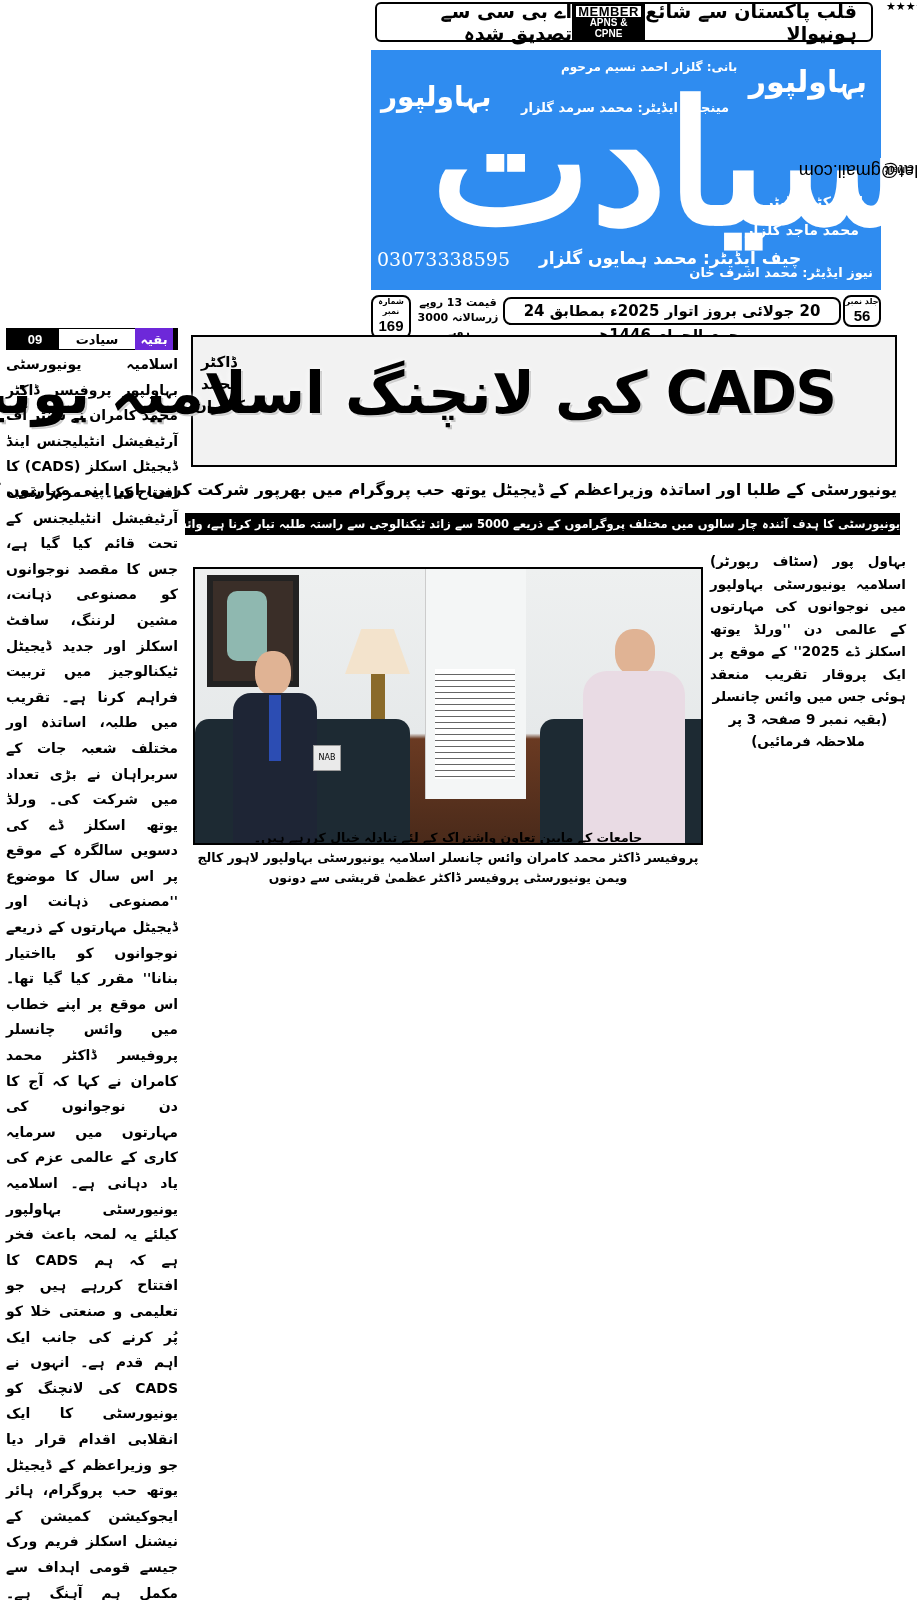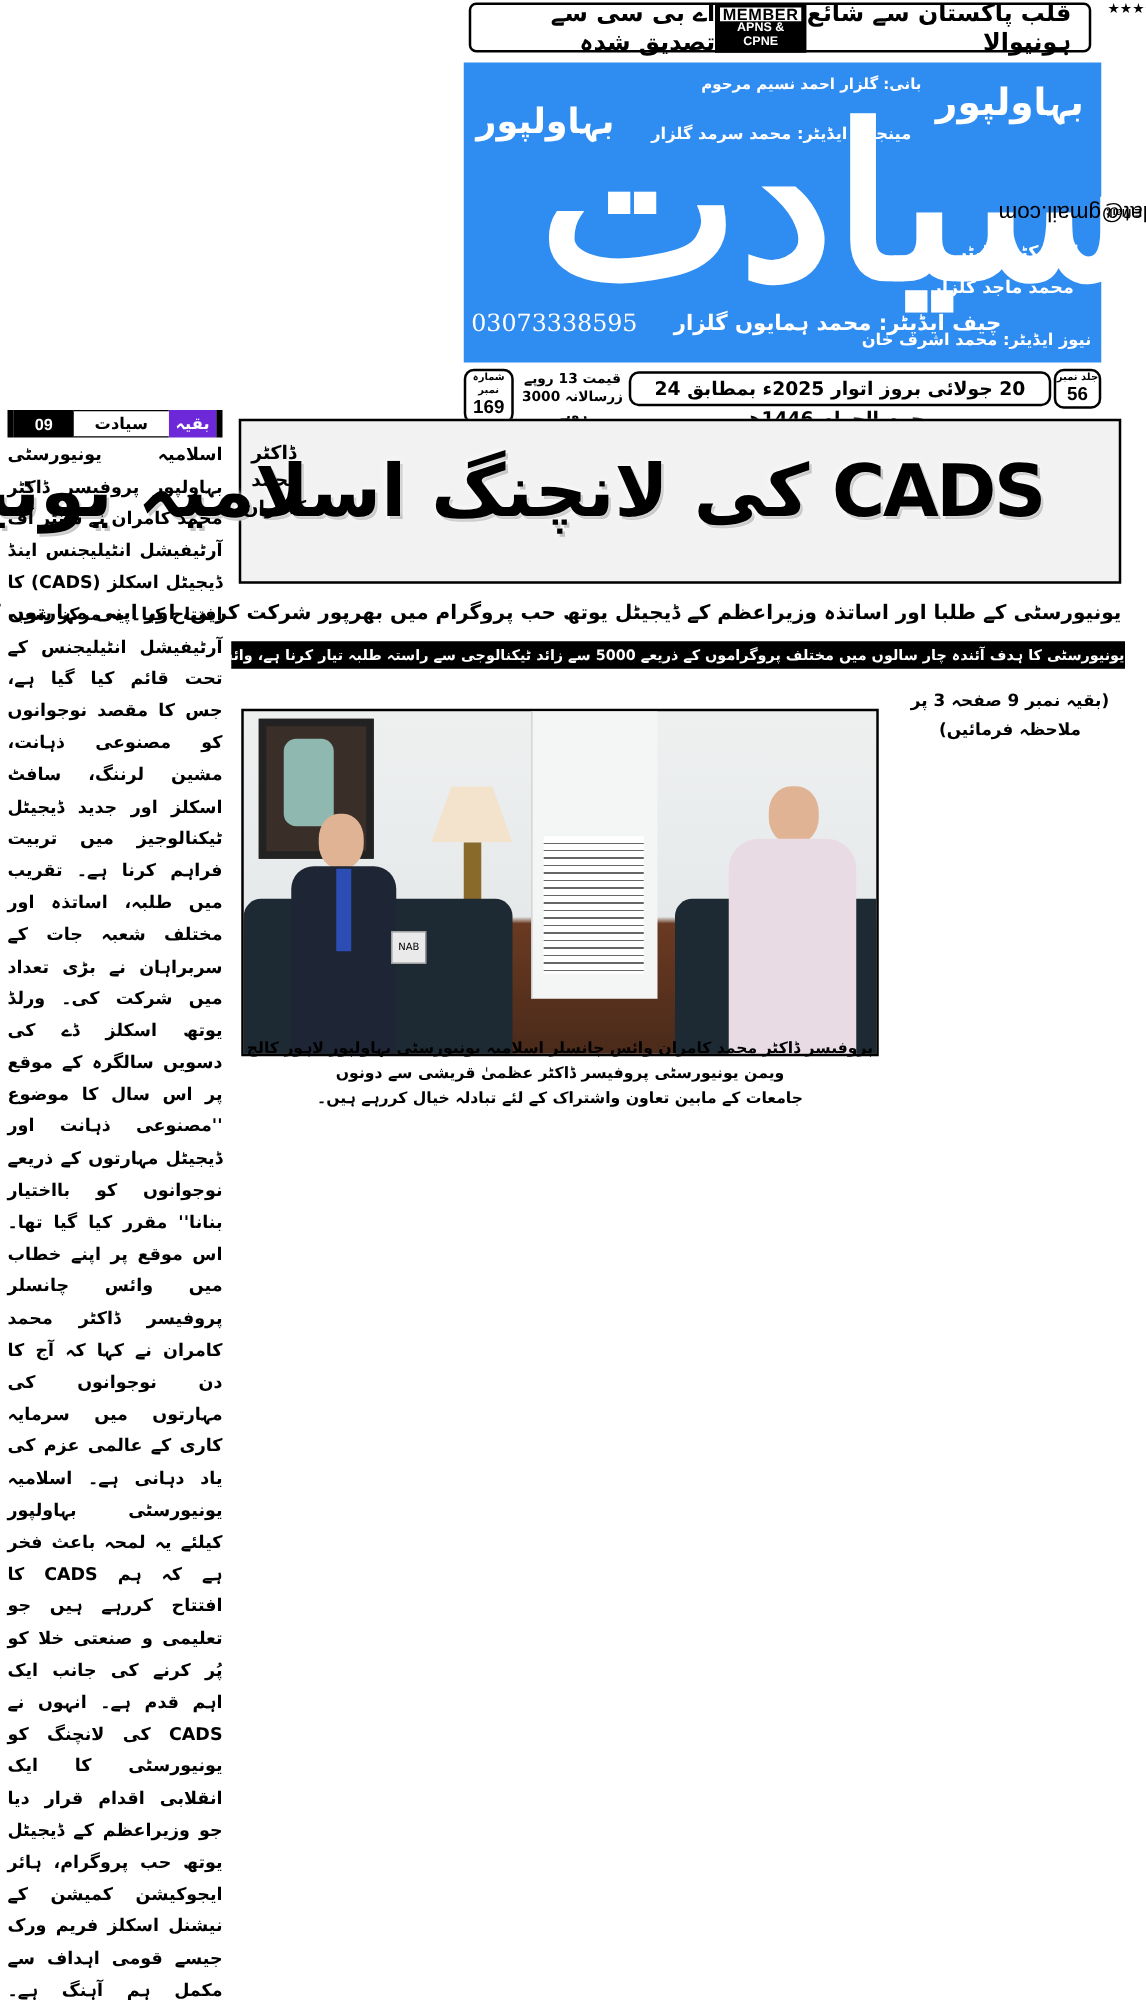--- a/index.html
+++ b/index.html
@@ -141,25 +141,26 @@
   <div class="ph" style="left:345px; top:150px; width:165px; height:128px; background:#1d2a33; border-radius:14px 0 0 0;"></div>
   <div class="ph" style="left:60px; top:82px; width:36px; height:44px; background:#e0b394; border-radius:45%;"></div>
   <div class="ph" style="left:38px; top:124px; width:84px; height:154px; background:#1e2535; border-radius:18px 18px 0 0;"></div>
   <div class="ph" style="left:74px; top:126px; width:12px; height:66px; background:#2c4db3;"></div>
   <div class="ph" style="left:420px; top:60px; width:40px; height:46px; background:#e0b394; border-radius:45%;"></div>
   <div class="ph" style="left:388px; top:102px; width:102px; height:176px; background:#e9dbe4; border-radius:24px 24px 0 0;"></div>
   <div class="ph" style="left:118px; top:176px; width:26px; height:24px; background:#eaeaea; border:1px solid #999; font-size:8px; text-align:center; line-height:24px;">NAB</div>
 </div>
 
 <div id="caption" class="abs">
+  <div>جامعات کے مابین تعاون واشتراک کے لئے تبادلہ خیال کررہے ہیں۔</div>
   <div>پروفیسر ڈاکٹر محمد کامران وائس چانسلر اسلامیہ یونیورسٹی بہاولپور لاہور کالج ویمن یونیورسٹی پروفیسر ڈاکٹر عظمیٰ قریشی سے دونوں</div>
-  <div>جامعات کے مابین تعاون واشتراک کے لئے تبادلہ خیال کررہے ہیں۔</div>
 </div>
 
 <div id="intro" class="abs">
+  <div>بہاول پور (سٹاف رپورٹر) اسلامیہ یونیورسٹی بہاولپور میں نوجوانوں کی مہارتوں کے عالمی دن ''ورلڈ یوتھ اسکلز ڈے 2025'' کے موقع پر ایک پروقار تقریب منعقد ہوئی جس میں وائس چانسلر</div>
   <div style="text-align:center;">(بقیہ نمبر 9 صفحہ 3 پر ملاحظہ فرمائیں)</div>
 </div>
 
 <div id="left-col" class="abs">
   <div id="cont-header">
     <div id="cont-label">بقیہ</div>
     <div id="cont-paper">سیادت</div>
     <div id="cont-page">09</div>
   </div>
   <div id="left-body">

